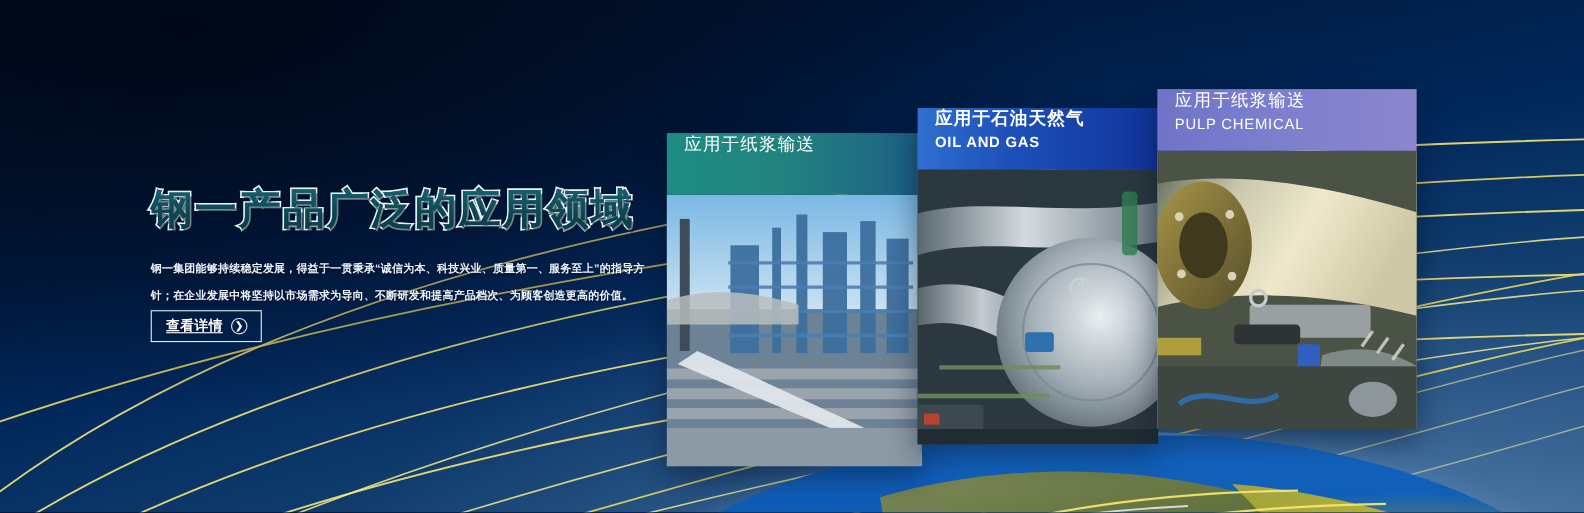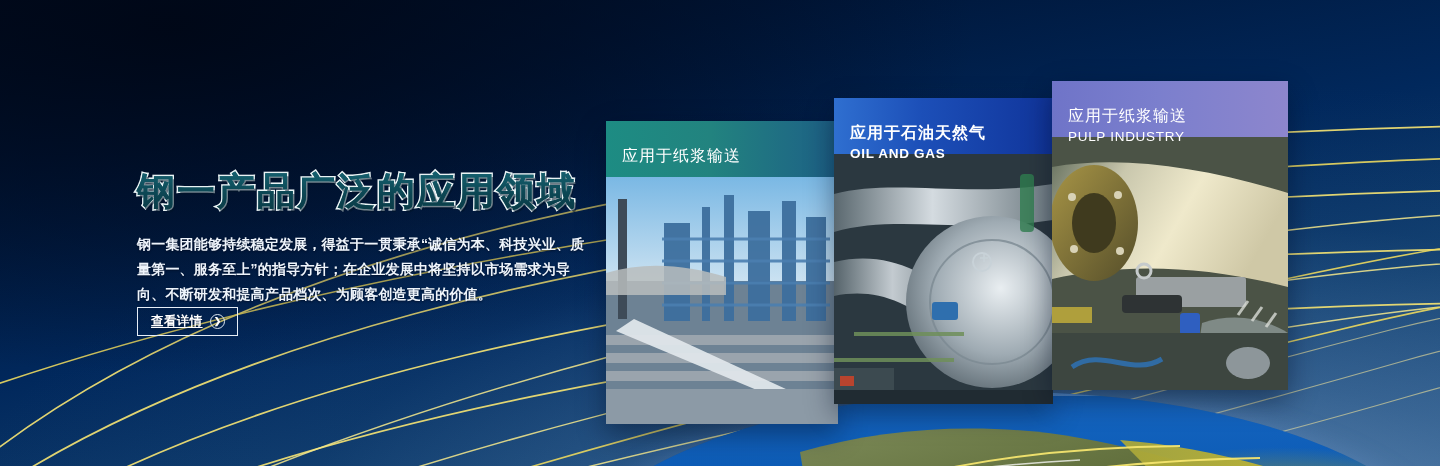--- a/index.html
+++ b/index.html
@@ -63,21 +63,21 @@
   .headline-top{
     position:absolute; left:0; top:0;
     font-size:38px; font-weight:700; letter-spacing:2px; line-height:1.05;
     background:linear-gradient(180deg,#14606f 0%, #0c4653 55%, #0a3b46 100%);
     -webkit-background-clip:text; background-clip:text; color:transparent;
     white-space:nowrap;
   }
 
   .para{
     margin-top:16px;
-    font-size:14px; line-height:25px; color:#eef4fb; font-weight:700;
+    font-size:10px; line-height:25px; color:#eef4fb; font-weight:700;
     letter-spacing:.2px; width:452px;
     text-shadow:0 1px 2px rgba(0,10,30,.7);
   }
 
   .cta{
     display:inline-flex; align-items:center; gap:7px;
     padding:5px 12px 5px 13px;
     border:1px solid #e6eef7; background:transparent;
     color:#ffffff; font-size:12.5px; font-weight:700; letter-spacing:.4px;
     cursor:pointer; text-shadow:0 1px 2px rgba(0,10,30,.6);
@@ -86,21 +86,21 @@
   .cta .arrow-circle{
     width:15px; height:15px; border-radius:50%; border:1px solid #dce7f2;
     display:inline-flex; align-items:center; justify-content:center;
     font-size:9px; line-height:1; padding-left:1px;
   }
 
   
   .card{ position:absolute; overflow:hidden; box-shadow:0 10px 26px rgba(0,10,30,.45); }
   .card .cap{
     position:absolute; left:0; top:0; right:0; height:56px;
-    padding:24px 0 0 16px; color:#fff;
+    padding:0 0 0 16px; color:#fff;
   }
   .cap .cn{ font-size:16px; line-height:22px; letter-spacing:1px; }
   .cap .en{ font-size:13.5px; line-height:19px; letter-spacing:.7px; }
   .card .photo{ position:absolute; left:0; right:0; bottom:0; top:56px; overflow:hidden; }
 
   
   #card-chemical{ left:606px; top:121px; width:232px; height:303px; }
   #card-chemical .cap{ background:linear-gradient(90deg,#1d8c83 0%, #22837f 45%, #1d5f86 100%); }
   #card-chemical .photo{
     background:
@@ -332,17 +332,17 @@
         <rect x="0" y="196" width="236" height="57" fill="#3d4640"></rect>
         <g stroke="#2f6fae" stroke-width="5" fill="none" opacity=".9">
           <path d="M20 230 C 50 210, 80 240, 110 222"></path>
         </g>
         <ellipse cx="196" cy="226" rx="22" ry="16" fill="#8d969a"></ellipse>
         <rect x="0" y="170" width="40" height="16" fill="#c8b33a" opacity=".8"></rect>
       </svg>
     </div>
     <div class="cap">
       <div class="cn">应用于纸浆输送</div>
-      <div class="en">PULP INDUSTRY</div>
+      <div class="en">PULP CHEMICAL</div>
     </div>
   </div>
 
 </div>
 
 </body></html>

